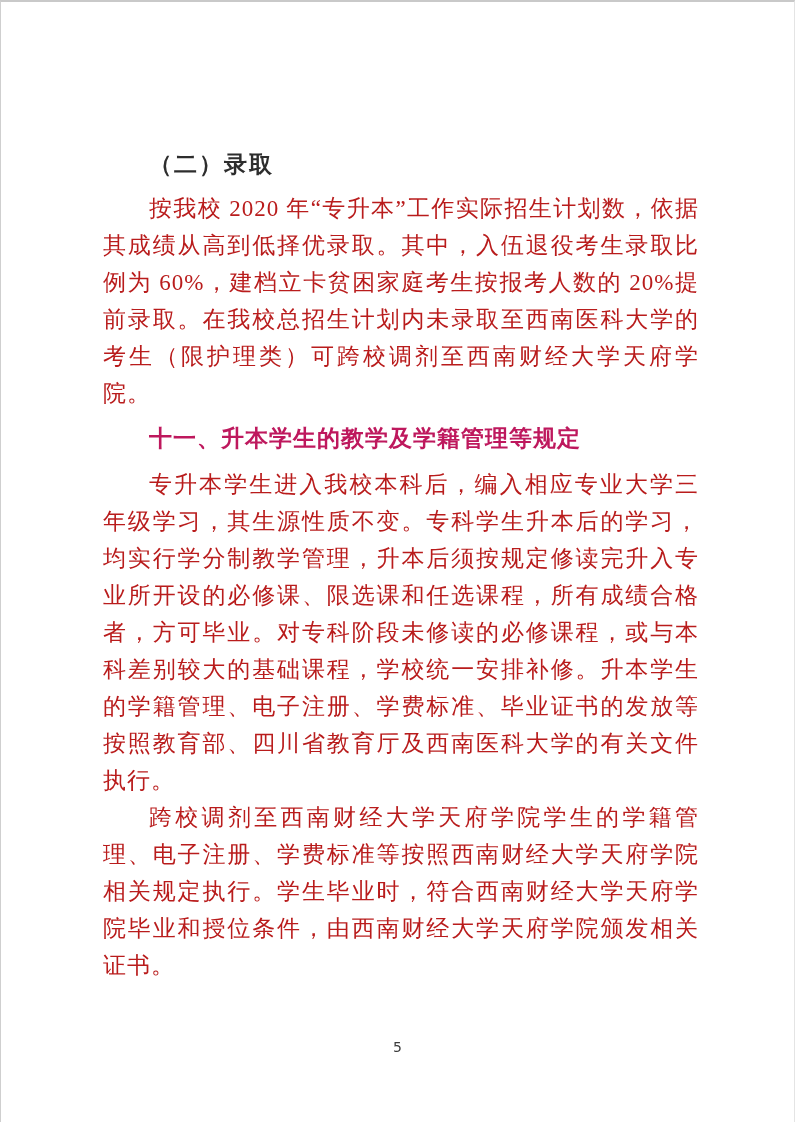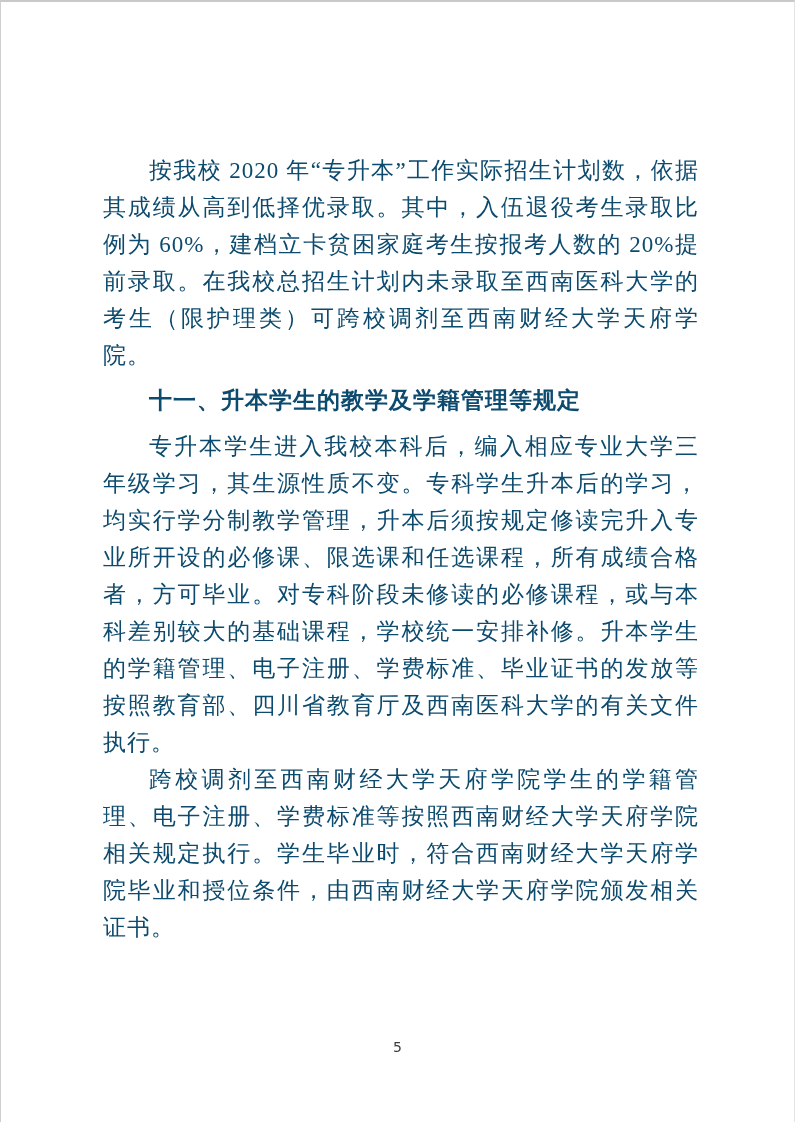--- a/index.html
+++ b/index.html
@@ -33,53 +33,54 @@
     color: #2d2d2d;
     line-height: 26px;
     letter-spacing: 2px;
     text-indent: 2em;
     margin: 0 0 12px 0;
   }
   .h-sans {
     font-family: "Liberation Sans", "DejaVu Sans", sans-serif;
     font-size: 23px;
     font-weight: bold;
-    color: #0c4a6e;
+    color: #be185d;
     line-height: 36px;
     letter-spacing: 1px;
     text-indent: 2em;
     margin: 8px 0 10px 0;
   }
   .para {
     font-size: 23px;
     line-height: 37px;
     letter-spacing: 1px;
     text-align: justify;
     text-indent: 2em;
     margin: 0;
-    color: #0c4a6e;
+    color: #b91c1c;
   }
   .footer {
     position: absolute;
     left: 0;
     right: 0;
     bottom: 66px;
     text-align: center;
   }
   .page-number {
     font-family: "DejaVu Sans", "Liberation Sans", sans-serif;
     font-size: 14px;
     color: #3c3c3c;
   }
 </style>
 </head>
 <body>
 
 <div class="page">
   <main class="content">
+    <h3 class="h-serif">（二）录取</h3>
     <p class="para">按我校 2020 年“专升本”工作实际招生计划数，依据其成绩从高到低择优录取。其中，入伍退役考生录取比例为 60%，建档立卡贫困家庭考生按报考人数的 20%提前录取。在我校总招生计划内未录取至西南医科大学的考生（限护理类）可跨校调剂至西南财经大学天府学院。</p>
     <h2 class="h-sans">十一、升本学生的教学及学籍管理等规定</h2>
     <p class="para">专升本学生进入我校本科后，编入相应专业大学三年级学习，其生源性质不变。专科学生升本后的学习，均实行学分制教学管理，升本后须按规定修读完升入专业所开设的必修课、限选课和任选课程，所有成绩合格者，方可毕业。对专科阶段未修读的必修课程，或与本科差别较大的基础课程，学校统一安排补修。升本学生的学籍管理、电子注册、学费标准、毕业证书的发放等按照教育部、四川省教育厅及西南医科大学的有关文件执行。</p>
     <p class="para">跨校调剂至西南财经大学天府学院学生的学籍管理、电子注册、学费标准等按照西南财经大学天府学院相关规定执行。学生毕业时，符合西南财经大学天府学院毕业和授位条件，由西南财经大学天府学院颁发相关证书。</p>
   </main>
   <footer class="footer">
     <span class="page-number">5</span>
   </footer>
 </div>
 

